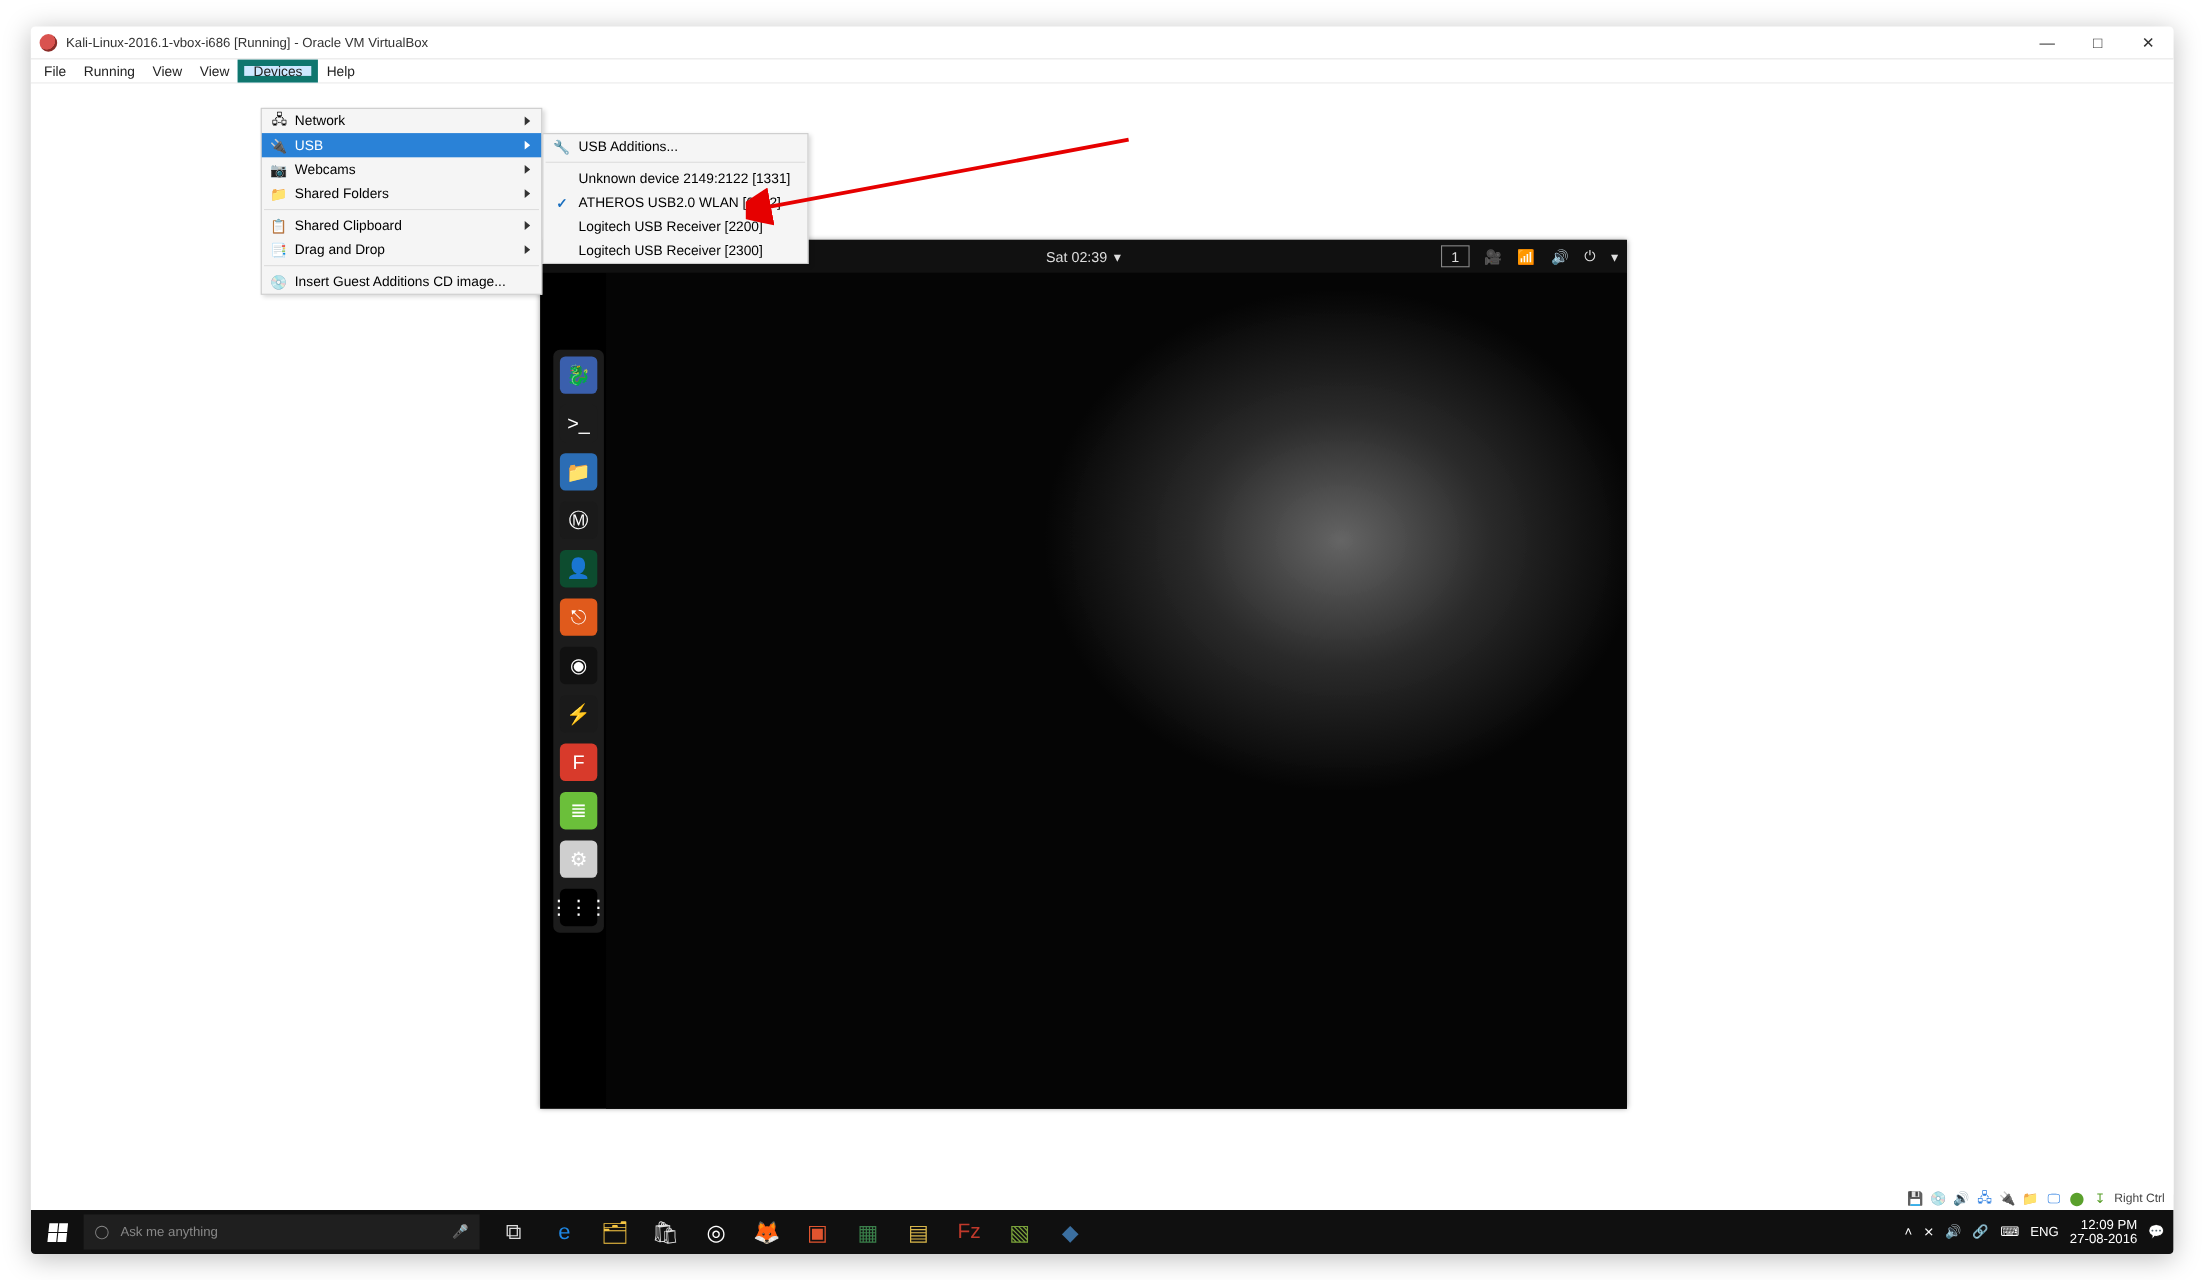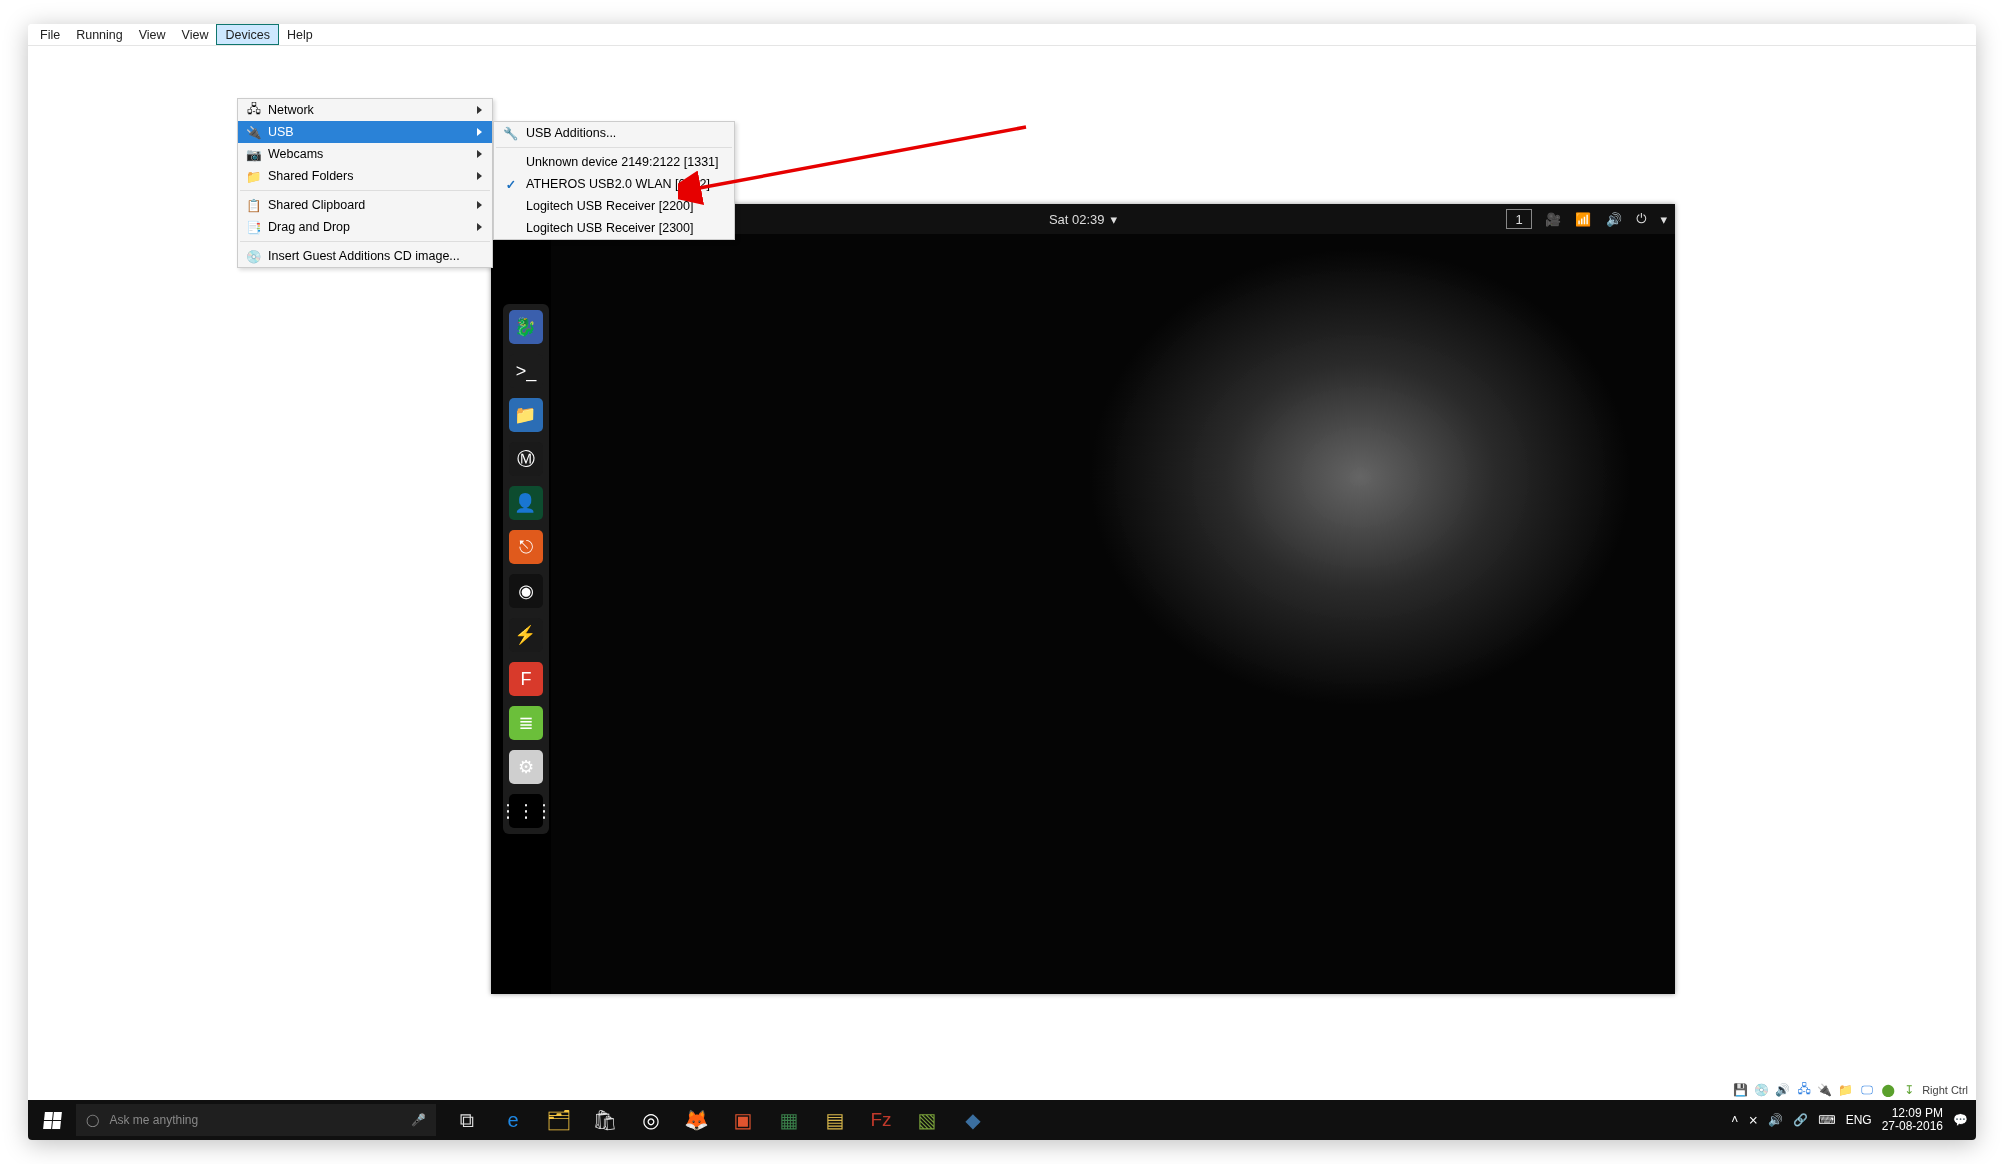--- a/index.html
+++ b/index.html
@@ -46,21 +46,21 @@
     padding: 0 4px;
     border-bottom: 1px solid #e5e5e5;
     font-size: 12.5px;
     background: #fff;
   }
   .vbox-menubar .mitem {
     padding: 0 8px; display: flex; align-items: center; color: #222;
   }
   .vbox-menubar .mitem.active {
     background: #cde8ff;
-    border: 1px solid #0f766e;
+    border: 6px solid #0f766e;
   }
   .vbox-content {
     position: absolute;
     top: 52px; left: 0; right: 0; bottom: 54px;
     background: #fff;
   }
   
   .dropdown {
     position: absolute;
     background: #f5f5f5;
@@ -87,22 +87,22 @@
   }
   .dropdown .drow.hl .arrow { border-left-color: #fff; }
   .dropdown .sep { height: 1px; background: #ddd; margin: 3px 2px; }
   .dropdown.usb { left: 465px; top: 97px; width: 242px; }
   .dropdown.usb .drow .dicon { width: 22px; }
   .check { color: #1a6fbf; font-weight: bold; }
 
   
   .guest {
     position: absolute;
-    left: 463px; top: 128px;
-    width: 1184px; height: 790px;
+    left: 463px; top: 142px;
+    width: 988px; height: 790px;
     background: #000;
     box-shadow: 0 0 5px rgba(0,0,0,0.4);
     overflow: hidden;
   }
   .guest .wallpaper {
     position: absolute; left: 60px; right: 0; top: 30px; bottom: 0;
     background:
       radial-gradient(ellipse 450px 380px at 72% 32%, #666 0%, #2e2e2e 30%, #0b0b0b 60%),
       radial-gradient(ellipse 420px 360px at 38% 22%, #555 0%, #232323 28%, #050505 58%),
       #030303;
@@ -162,20 +162,29 @@
   .taskicons { display: flex; align-items: center; height: 100%; margin-left: 8px; }
   .taskicons .ti { width: 46px; height: 100%; display:flex; align-items:center; justify-content:center; }
   .tray { margin-left: auto; display: flex; align-items: center; gap: 10px; padding: 0 8px; font-size: 12px; }
   .tray .clock { text-align: right; line-height: 1.1; font-size: 12px; }
 </style>
 </head>
 <body>
 
 <div class="outerpad">
 
+  <div class="vbox-titlebar">
+    <div class="appicon"></div>
+    <div class="title">Kali-Linux-2016.1-vbox-i686 [Running] - Oracle VM VirtualBox</div>
+    <div class="winbtns">
+      <div>—</div>
+      <div>□</div>
+      <div>✕</div>
+    </div>
+  </div>
 
   <div class="vbox-menubar">
     <div class="mitem">File</div>
     <div class="mitem">Running</div>
     <div class="mitem">View</div>
     <div class="mitem">View</div>
     <div class="mitem active">Devices</div>
     <div class="mitem">Help</div>
   </div>
 

